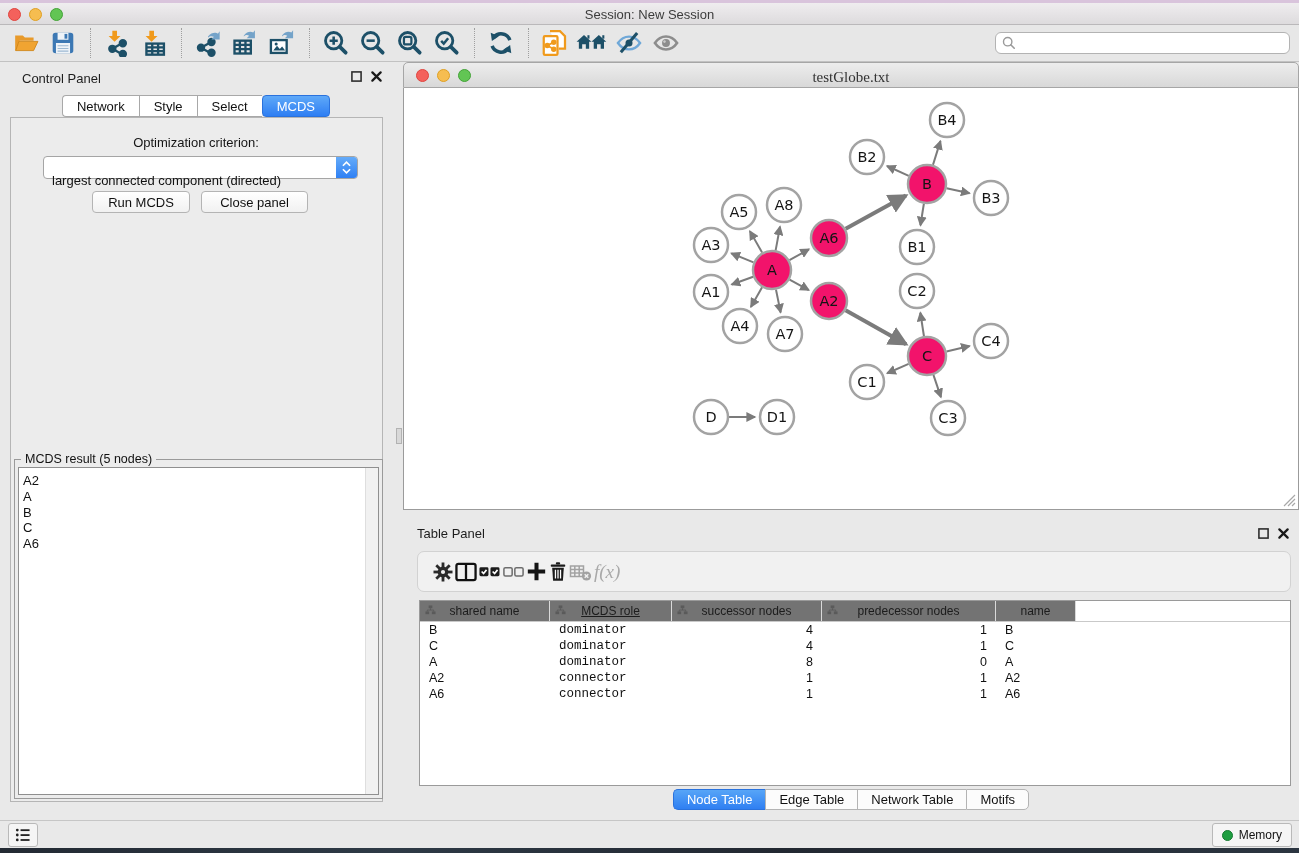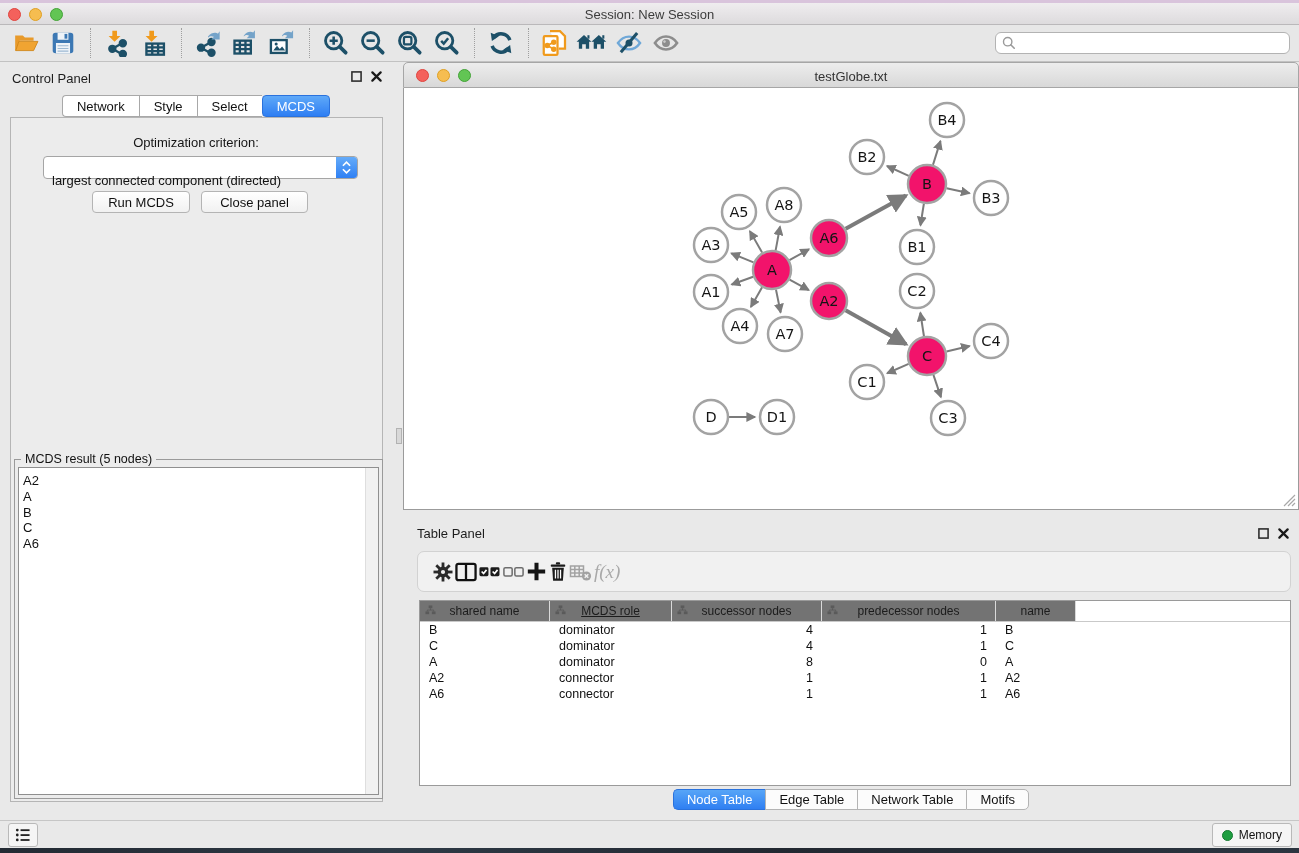--- a/index.html
+++ b/index.html
@@ -21,21 +21,21 @@
   .main-toolbar { position:absolute; left:0; top:25px; width:1299px; height:37px;
     background:#e7e7e7; border-bottom:1px solid #c2c2c2; display:flex; align-items:center; padding-left:10px; }
   .tb-btn { width:32px; height:32px; display:flex; align-items:center; justify-content:center; margin-right:5px; cursor:default; }
   .tb-sep { width:1px; height:30px; border-left:1px dotted #9f9f9f; margin:0 10px 0 6px; }
   .search-field { position:absolute; right:9px; top:7px; width:295px; height:22px; background:#fff;
     border:1px solid #b3b3b3; border-radius:6px; display:flex; align-items:center; padding-left:6px; }
   .search-field input { border:none; outline:none; flex:1; font-size:12px; background:transparent; margin-left:4px; font-family:inherit; }
 
   
   .control-panel { position:absolute; left:2px; top:62px; width:388px; height:756px; background:#e9e9e9; }
-  .cp-header { position:absolute; left:10px; top:9px; font-size:13px; color:#1d1d1d; }
+  .cp-header { position:absolute; left:20px; top:9px; font-size:13px; color:#1d1d1d; }
   .panel-icons { position:absolute; right:8px; top:9px; display:flex; gap:9px; align-items:center; }
   .cp-tabs { position:absolute; left:0; right:0; top:33px; display:flex; justify-content:center; z-index:2; }
   .cp-tab { height:22px; padding:0 14px; font-size:13px; color:#111; background:#fff;
     border:1px solid #a8a8a8; border-right:none; display:flex; align-items:center; }
   .cp-tab:first-child { border-radius:4px 0 0 4px; }
   .cp-tab.last { border-right:1px solid #a8a8a8; border-radius:0 4px 4px 0; }
   .cp-tab.active { background:linear-gradient(#5fa9f8,#2e7ef3); color:#fff; border:1px solid #2a72dd; border-radius:4px; }
   .cp-body { position:absolute; left:8px; right:7px; top:55px; bottom:16px; background:#ececec; border:1px solid #b5b5b5; }
   .opt-label { position:absolute; left:0; right:0; top:73px; text-align:center; font-size:13px; color:#151515; }
   .dropdown { position:absolute; left:41px; top:94px; width:315px; height:23px; background:#fff;
@@ -53,39 +53,39 @@
   .result-list { position:absolute; left:3px; right:3px; top:7px; bottom:3px; background:#fff; border:1px solid #8f8f8f; overflow:hidden; }
   .result-item { font-size:13px; color:#111; padding:0 0 0 4px; line-height:15.8px; }
   .result-scroll { position:absolute; right:0; top:0; bottom:0; width:13px; background:#f1f1f1; border-left:1px solid #dedede; }
   .divider-handle { position:absolute; left:396px; top:428px; width:6px; height:16px; background:#d8d8d8; border:1px solid #b2b2b2; }
 
   
   .network-window { position:absolute; left:403px; top:62px; width:896px; height:448px; }
   .nw-titlebar { position:absolute; left:0; top:0; right:0; height:26px;
     background:linear-gradient(#ededed,#d8d8d8); border:1px solid #a6a6a6; border-radius:5px 5px 0 0; }
   .nw-titlebar .lights { top:6px; left:12px; }
-  .nw-title { position:absolute; left:0; right:0; top:6px; text-align:center; font-size:13px; color:#333; }
+  .nw-title { position:absolute; left:0; right:0; top:6px; text-align:center; font-size:15px; color:#333;font-family:Liberation Serif, serif; }
   .nw-canvas { position:absolute; left:0; right:0; top:26px; bottom:0; background:#fff; border:1px solid #9b9b9b; border-top:none; }
   .resize-grip { position:absolute; right:2px; bottom:2px; }
 
   
   .table-panel { position:absolute; left:403px; top:520px; width:896px; height:298px; background:#e9e9e9; }
   .tp-header { position:absolute; left:14px; top:6px; font-size:13px; color:#1d1d1d; }
   .tp-toolbar { position:absolute; left:14px; right:8px; top:31px; height:41px; background:#f1f1f1;
     border:1px solid #d2d2d2; border-radius:7px; display:flex; align-items:center; padding-left:14px; gap:1px; }
   .tp-icon { display:flex; align-items:center; justify-content:center; }
   .fx-label { font-size:19px; color:#a9a9a9; font-family:"Liberation Serif", serif; font-style:italic; }
   .ntable { position:absolute; left:16px; right:8px; top:80px; height:186px; background:#fff; border:1px solid #9a9a9a; overflow:hidden; }
   .thead { display:flex; height:21px; border-bottom:1px solid #c9c9c9; }
   .th { position:relative; background:#737373; border-right:1px solid #d9d9d9; display:flex; align-items:center; justify-content:center; font-size:12px; color:#1c1c1c; }
   .th .col-icon { position:absolute; left:5px; top:4px; }
   .trow { display:flex; height:16px; align-items:center; }
   .tcell { font-size:12.5px; color:#101010; overflow:hidden; white-space:nowrap; }
   .c0 { width:130px; padding-left:9px; }
-  .c1 { width:122px; padding-left:9px; }
+  .c1 { width:122px; padding-left:9px;font-family:Liberation Mono, monospace; }
   .c2 { width:150px; text-align:right; padding-right:9px; }
   .c3 { width:174px; text-align:right; padding-right:9px; }
   .c4 { width:80px; padding-left:9px; }
   .tp-tabs { position:absolute; left:0; right:0; top:269px; display:flex; justify-content:center; }
   .tp-tab { height:21px; padding:0 13px; background:#fcfcfc; border:1px solid #b4b4b4; border-right:none;
     font-size:13px; color:#111; display:flex; align-items:center; }
   .tp-tab:first-child { border-radius:5px 0 0 5px; }
   .tp-tab.last { border-right:1px solid #b4b4b4; border-radius:0 5px 5px 0; }
   .tp-tab.active { background:linear-gradient(#57a5f7,#2f7ff2); color:#fff; border-color:#2a72dd; }
 

